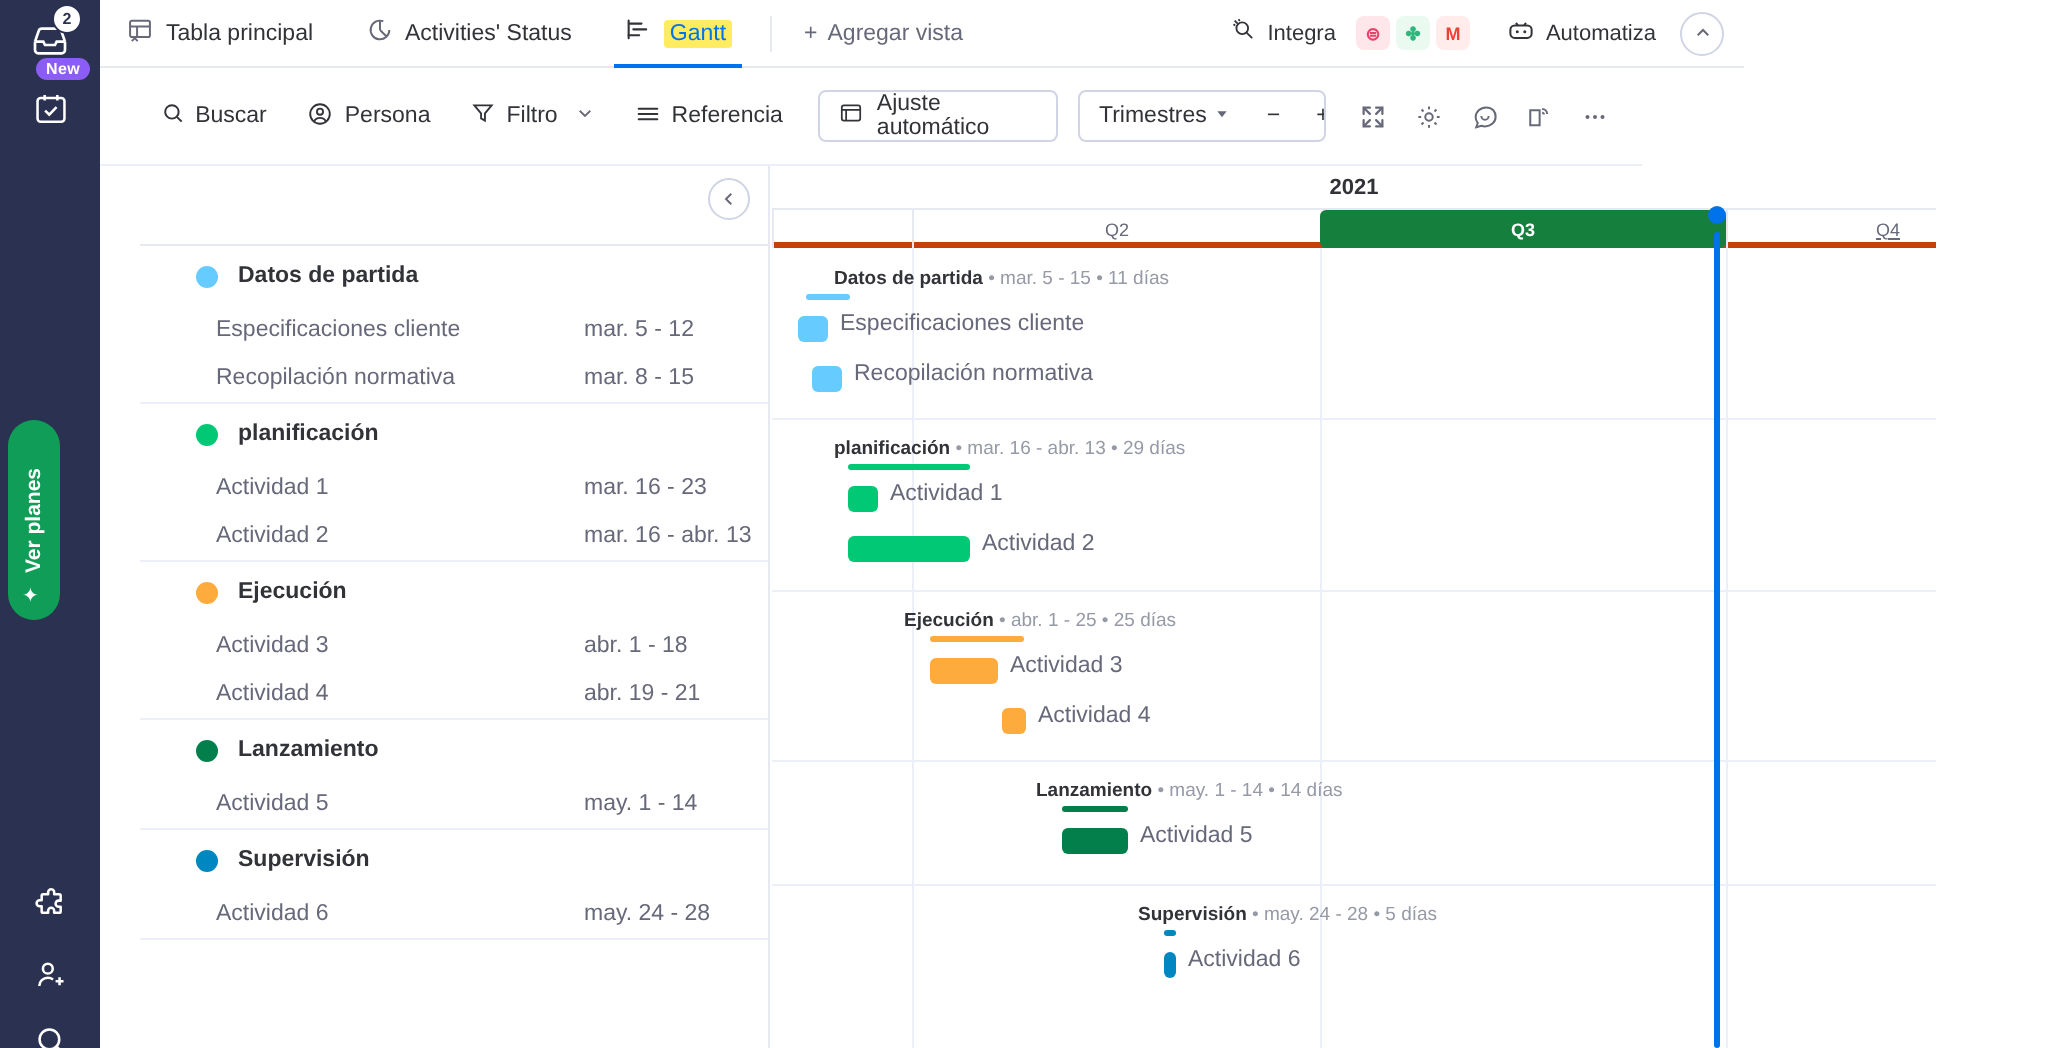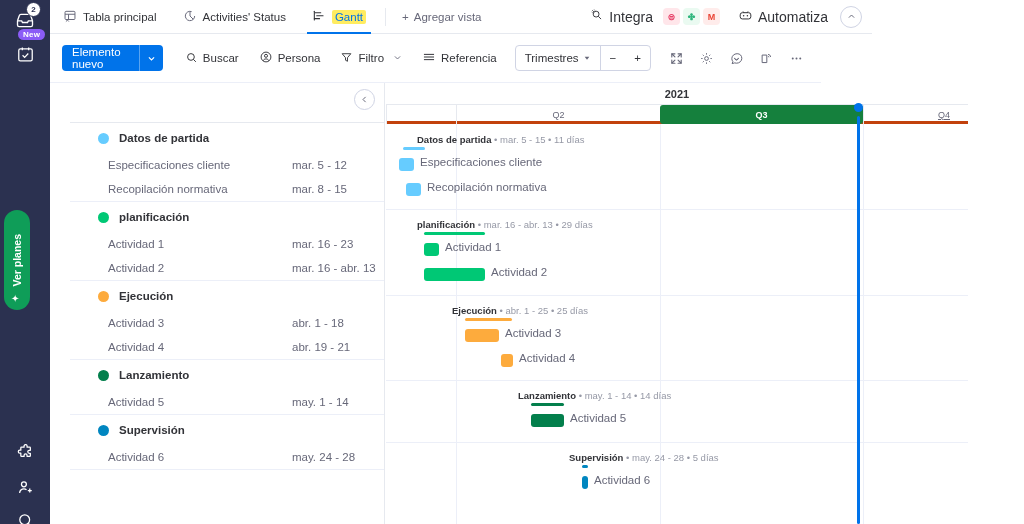--- a/index.html
+++ b/index.html
@@ -62,21 +62,21 @@
   .tab.active { color: #0073ea; }
   .tab.active::after {
     content: ""; position: absolute; left: 8px; right: 8px; bottom: 0;
     height: 2px; background: #0073ea;
   }
   .tab .hl { background: #ffec61; padding: 1px 3px; border-radius: 2px; }
   .tab-sep { width: 1px; height: 18px; background: #e6e9ef; margin: 0 6px; }
   .tab-add { display: flex; align-items: center; gap: 5px; padding: 0 10px; font-size: 11.5px; color: #676879; cursor: pointer; }
 
   .topright { margin-left: auto; display: flex; align-items: center; gap: 6px; padding-right: 10px; }
-  .tr-item { display: flex; align-items: center; gap: 5px; font-size: 14px; color: #323338; cursor: pointer; }
+  .tr-item { display: flex; align-items: center; gap: 5px; font-size: 11px; color: #323338; cursor: pointer; }
   .intg-chips { display: flex; align-items: center; gap: 3px; margin-left: 4px; }
   .chip {
     width: 17px; height: 17px; border-radius: 4px;
     display: flex; align-items: center; justify-content: center;
     font-size: 9px; font-weight: bold;
   }
   .chip-monday { background: #ffe6ea; color: #e8436a; }
   .chip-slack  { background: #eafaf1; color: #2eb67d; }
   .chip-gmail  { background: #ffeceb; color: #ea4335; }
   .collapse-btn {
@@ -347,20 +347,29 @@
     <div class="tb-right">
       <div class="tb-item">
         <span>
           <svg width="14" height="14" viewBox="0 0 24 24" fill="none" stroke="#323338" stroke-width="1.7" stroke-linecap="round">
               <path d="M4 7.5h16M4 12h16M4 16.5h16"></path>
             </svg>
         </span>
         <span>Referencia</span>
       </div>
 
+      <div class="boxbtn" style="margin-left:6px;">
+        <span>
+          <svg width="13" height="13" viewBox="0 0 24 24" fill="none" stroke="#323338" stroke-width="1.6">
+              <rect x="3.5" y="5" width="17" height="14" rx="2"></rect>
+              <path d="M3.5 9.2h17M7.5 9.2V19"></path>
+            </svg>
+        </span>
+        <span>Ajuste automático</span>
+      </div>
 
       <div class="segbtn" style="margin-left:6px;">
         <div class="seg">
           <span>Trimestres</span>
           <span style="margin-left:4px;">
             <svg width="8" height="8" viewBox="0 0 24 24" fill="#676879" stroke="none">
                 <path d="M5 8h14l-7 9z"></path>
               </svg>
           </span>
         </div>

